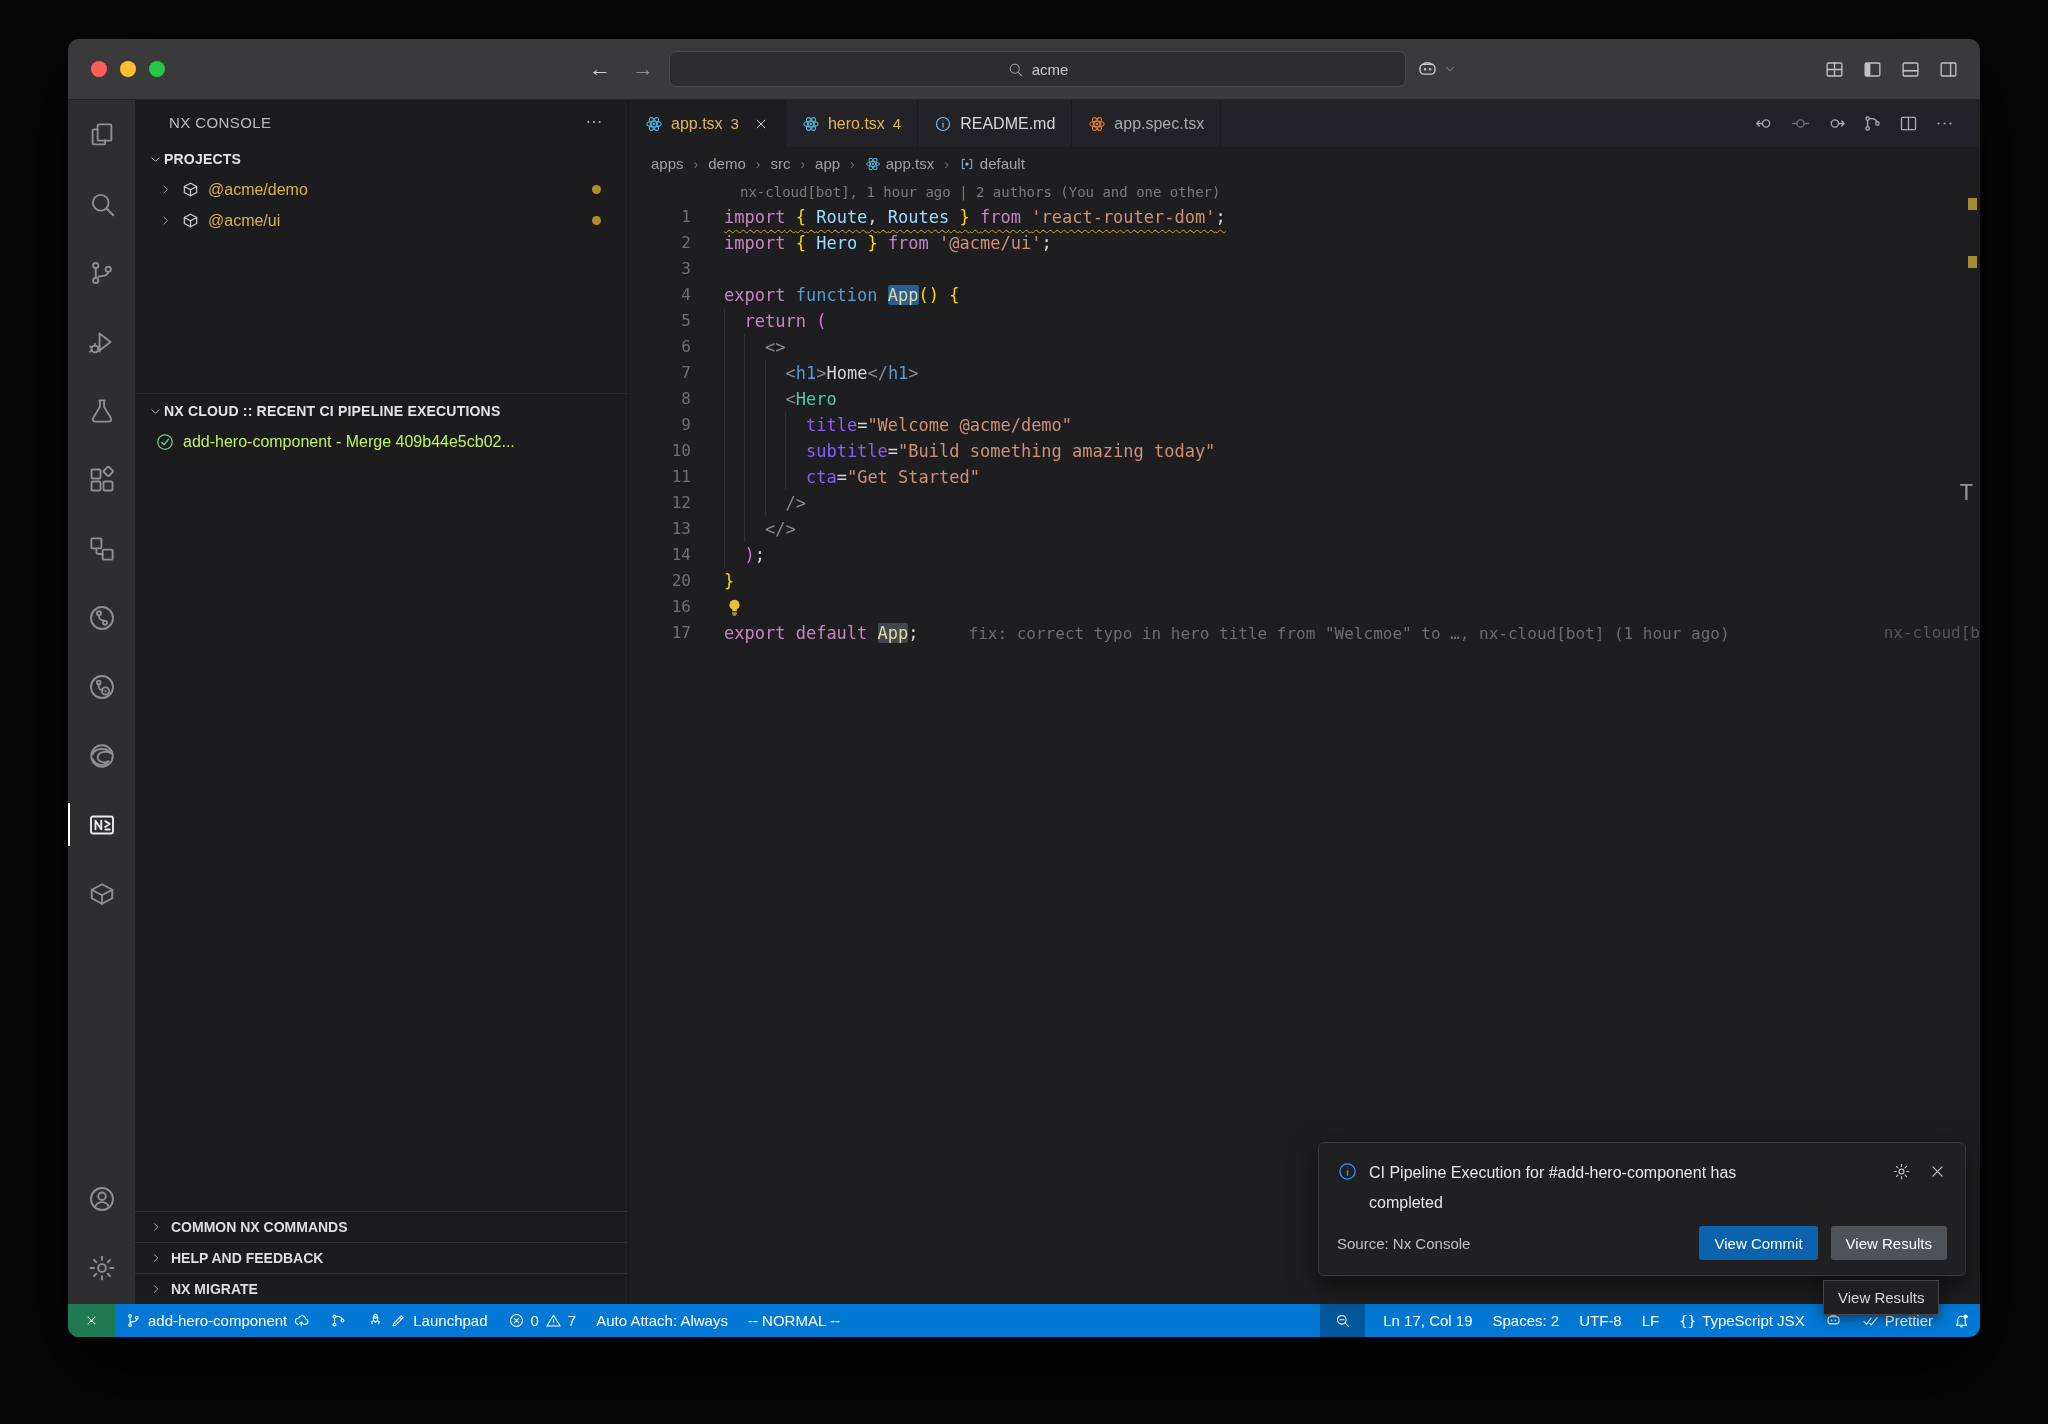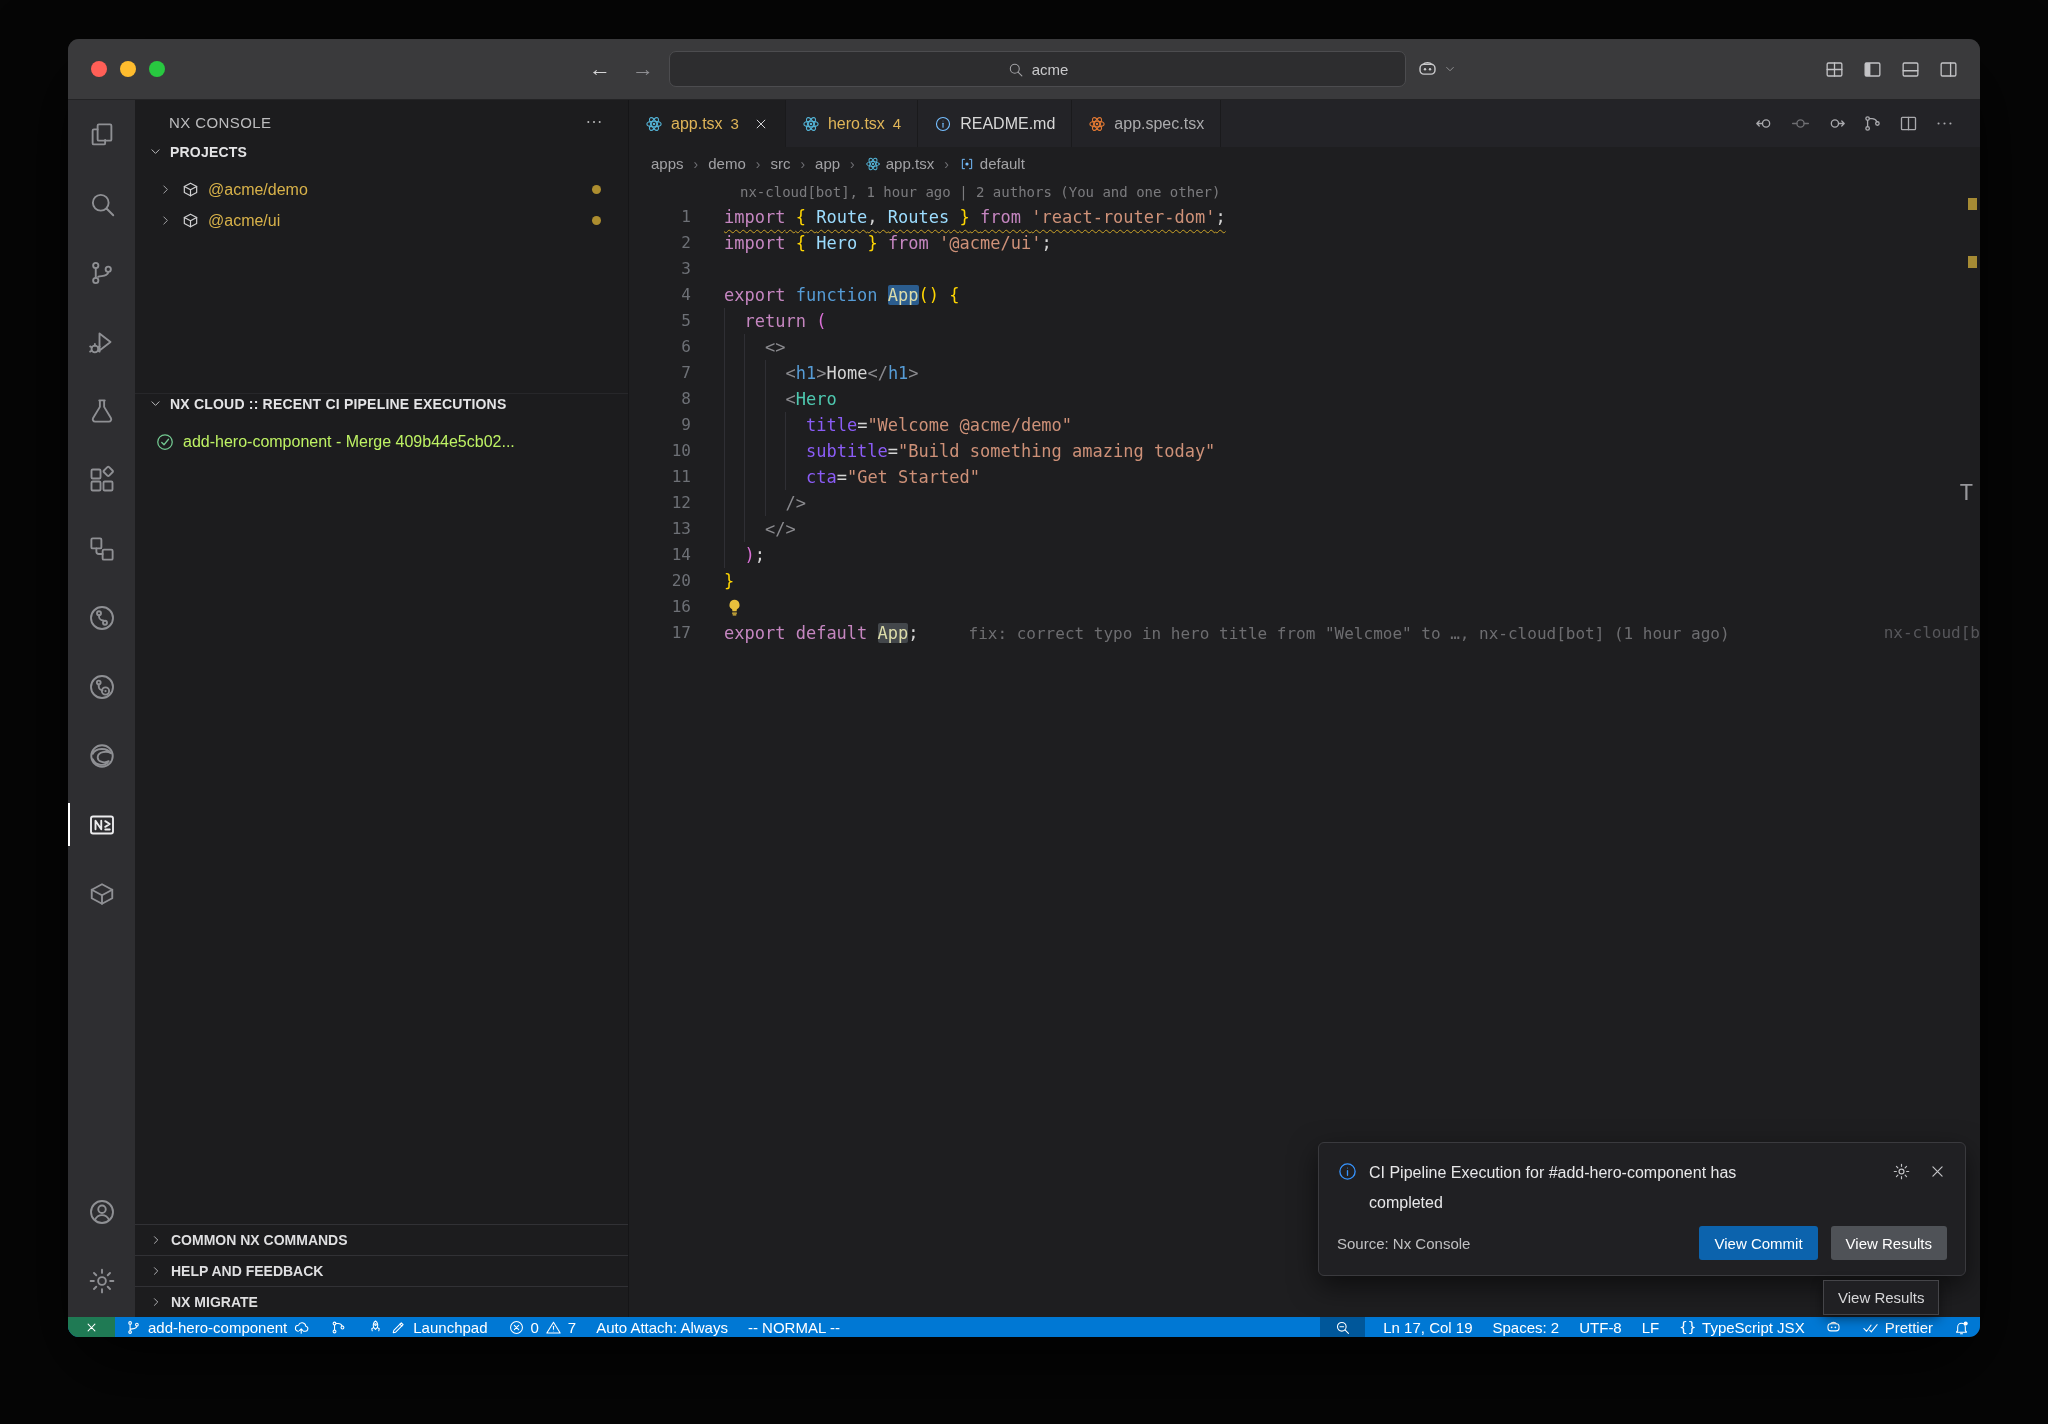--- a/index.html
+++ b/index.html
@@ -29,21 +29,21 @@
   .activitybar{width:67px;background:#2e2e31;flex:0 0 auto;position:relative}
   .ab-item{height:69px;display:flex;align-items:center;justify-content:center;color:#8f9094;position:relative}
   .ab-item .ico{width:30px;height:30px}
   .ab-item.active{color:#ececee}
   .ab-item.active::before{content:"";position:absolute;left:0;top:13px;bottom:13px;width:2px;background:#fff}
   .ab-bottom{position:absolute;left:0;right:0;bottom:2px}
   
   .sidebar{width:493px;background:#1c1c1e;border-right:1px solid #151517;flex:0 0 auto;position:relative;font-size:16px}
   .sb-head{height:44px;display:flex;align-items:center;padding:0 24px 0 34px;color:#bcbcbe;font-size:15px;letter-spacing:.4px}
   .sb-head .more{margin-left:auto;width:20px;height:20px;color:#bcbcbe}
-  .sec-head{display:flex;gap:7px;height:30px;font-weight:bold;font-size:14px;color:#e4e4e6;padding-left:13px;letter-spacing:.2px}
+  .sec-head{display:flex;align-items:center;gap:1px;height:30px;font-weight:bold;font-size:14px;color:#e4e4e6;padding-left:13px;letter-spacing:.2px}
   .sec-head .ico{width:15px;height:15px;color:#c3c3c5}
   .sec-projects{position:absolute;top:44px;left:0;right:0}
   .sec-cloud{position:absolute;top:293px;left:0;right:0;border-top:1px solid #27272a;padding-top:2px}
   .tree-row{height:31px;display:flex;align-items:center;padding-left:23px;gap:8px}
   .tree-row .chev{width:15px;height:15px;color:#a9a9ac;flex:0 0 auto}
   .tree-row .fico{width:19px;height:19px;color:#d0d0d2;flex:0 0 auto}
   .tree-row .plabel{color:#d8b24a}
   .tree-row .dot{width:9px;height:9px;border-radius:50%;background:#ac8d2f;margin-left:auto;margin-right:27px}
   .tree-row.cloud-row{padding-left:20px}
   .tree-row.cloud-row .fico{color:#73c991;width:20px;height:20px}
@@ -85,21 +85,21 @@
   .tk.oc2{background:#43474b;color:#dcdcaa;border-radius:2px}
   .squiggle{text-decoration:underline;text-decoration-style:wavy;text-decoration-color:#c9a227;
             text-decoration-thickness:1.4px;text-underline-offset:6px;text-decoration-skip-ink:none}
   .iblame{color:#6d6d70;font-size:16px;padding-left:50px}
   .rblame{position:absolute;right:0;top:0;color:#57575b;font-size:16px}
   .bulb{width:21px;height:21px;display:inline-block;vertical-align:-5px}
   .ruler-mark{position:absolute;right:3px;width:9px;height:12px;background:#a68b34}
   .ruler-mark.m1{top:18px}.ruler-mark.m2{top:76px}
   .ruler-t{position:absolute;right:7px;top:300px;color:#97979b;font-size:22px}
   
-  .statusbar{height:20px;background:#0078d4;display:flex;align-items:center;color:#fff;
+  .statusbar{height:33px;background:#0078d4;display:flex;align-items:center;color:#fff;
              font-size:15px;flex:0 0 auto}
   .sb-left,.sb-right{display:flex;height:100%;align-items:stretch}
   .sb-right{margin-left:auto}
   .sb-item{display:flex;align-items:center;gap:6px;padding:0 10px}
   .sb-item .ico{width:17px;height:17px}
   .sb-item.remote{background:#1f7a54;padding:0 15px}
   .sb-item.seg{background:rgba(0,0,0,.27);padding:0 14px;margin-right:8px}
   .sb-item .mono{font-family:"DejaVu Sans Mono","Liberation Mono",monospace;font-size:14px}
   
   .toast{position:absolute;left:1250px;top:1103px;width:648px;height:134px;background:#202023;

